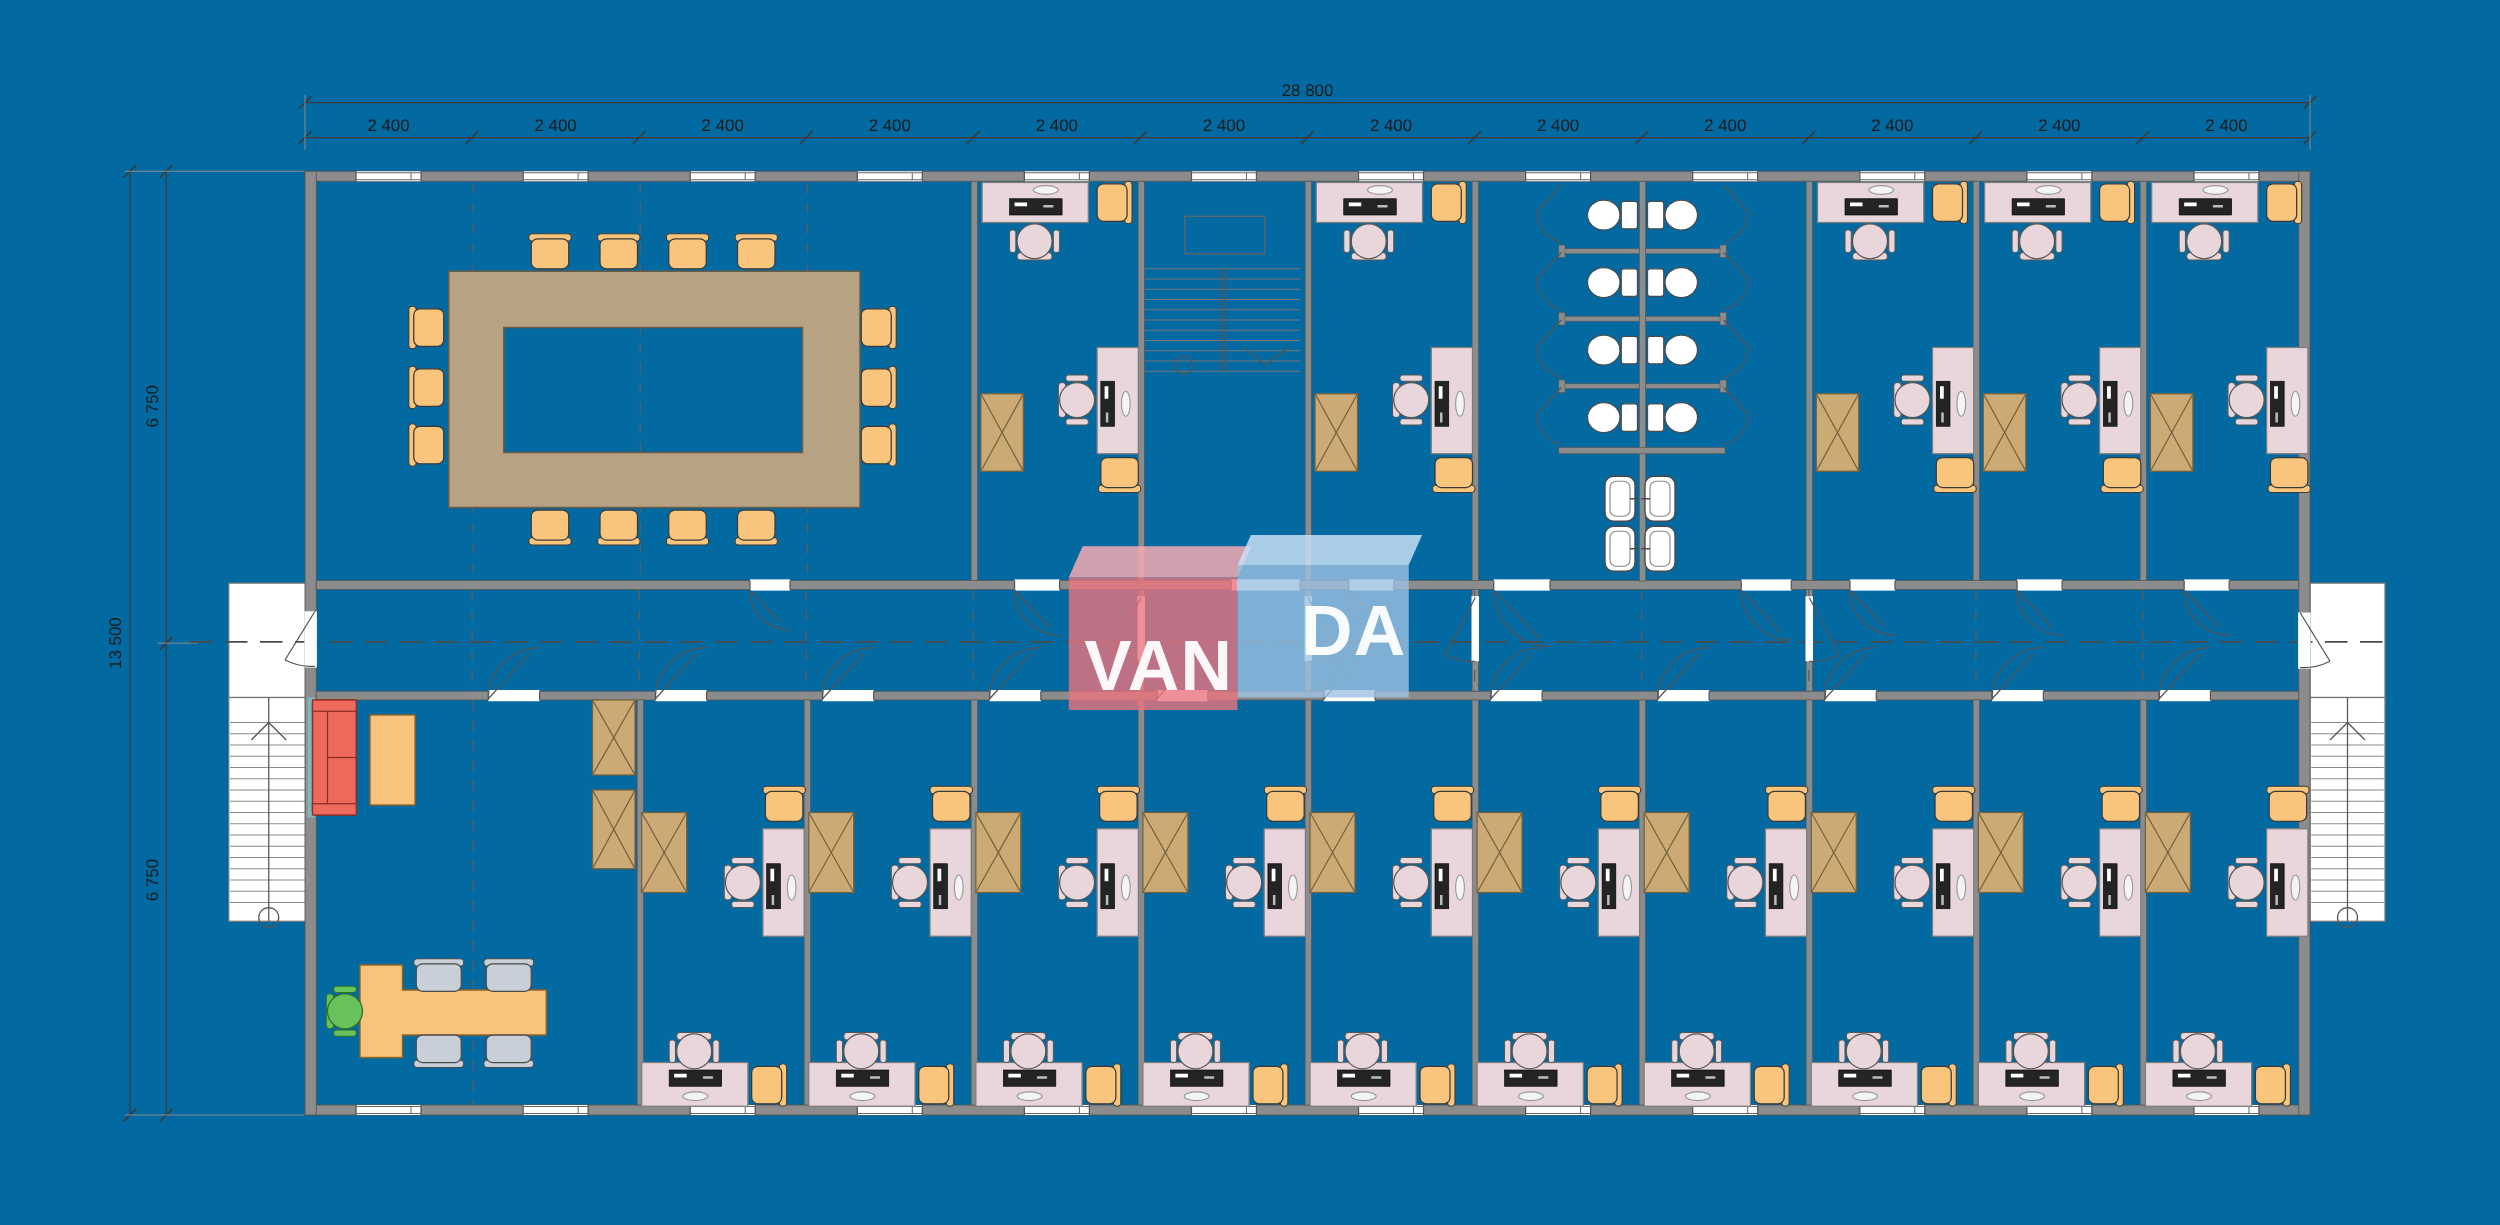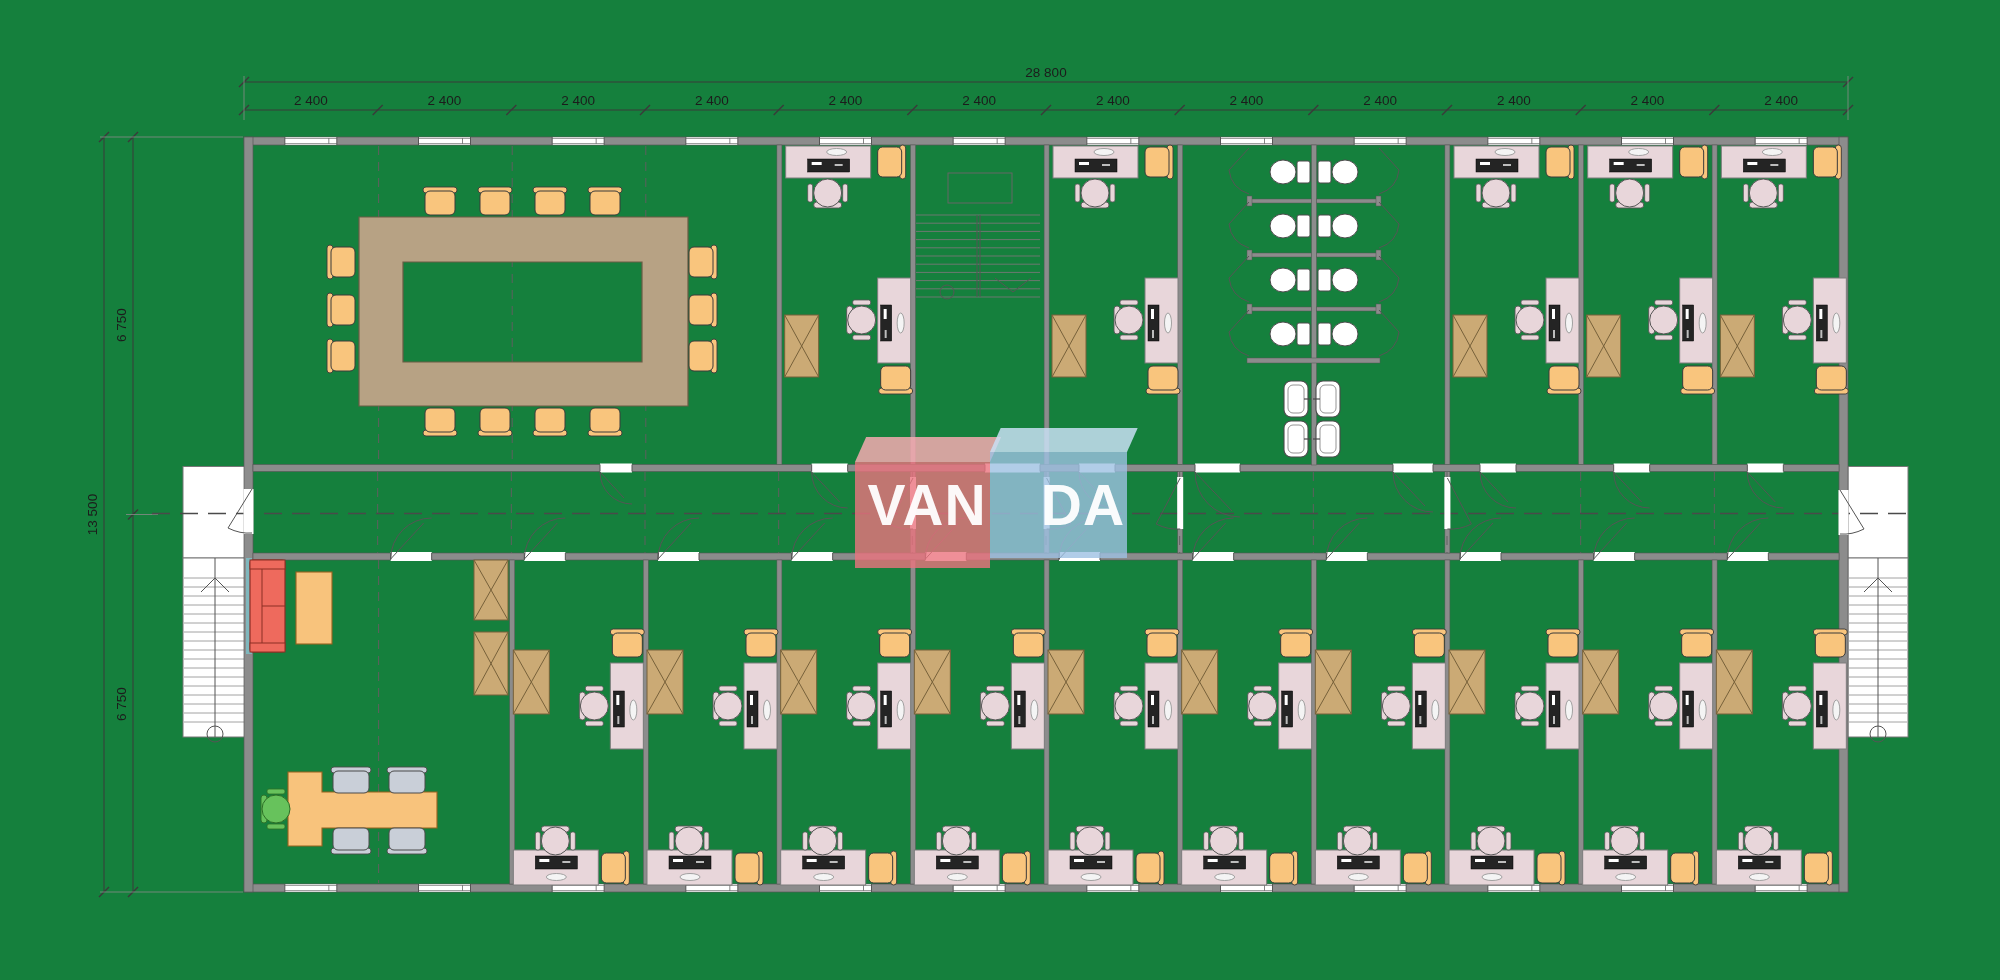--- a/index.html
+++ b/index.html
@@ -1,27 +1,27 @@
 <!DOCTYPE html>
 <html><head>
 <meta charset="utf-8">
 <style>
   html,body{margin:0;padding:0;background:#ffffff;font-family:"Liberation Sans",sans-serif;}
-  #app{position:relative;width:2000px;height:980px;background:#15803d;overflow:hidden;}
+  #app{position:relative;width:2000px;height:980px;background:#0369a1;overflow:hidden;}
   #plan-svg{position:absolute;left:0;top:0;}
   
   .wm{position:absolute;left:853px;top:425px;width:276px;height:145px;pointer-events:none;}
   .wm-top,.wm-face{position:absolute;}
   .wm-top-red{left:2px;top:12px;width:135px;height:25px;transform:skewX(-24deg);transform-origin:bottom left;}
   .wm-face-red{left:2px;top:37px;width:135px;height:106px;}
   .wm-top-blue{left:137px;top:3px;width:137px;height:24px;transform:skewX(-24deg);transform-origin:bottom left;}
   .wm-face-blue{left:137px;top:27px;width:137px;height:106px;}
   .wm-text{position:absolute;left:0;top:50px;width:276px;height:64px;font-weight:800;font-size:57px;line-height:60px;letter-spacing:1px;}
   .wm-text span{position:absolute;text-align:center;}
-  .wm-van{left:6px;width:136px;}
+  .wm-van{left:6px;width:136px;margin-top:28px;}
   .wm-da{left:182px;width:96px;}
 </style>
 </head>
 <body>
 
 <div id="app">
   <svg id="plan-svg" width="2000" height="980" viewBox="0 0 2000 980">
       <g>
         <line x1="244" y1="82" x2="1848" y2="82" stroke="#3a3a3a" stroke-width="1"></line>
         <line x1="239" y1="87" x2="249" y2="77" stroke="#3a3a3a" stroke-width="1.4"></line>

